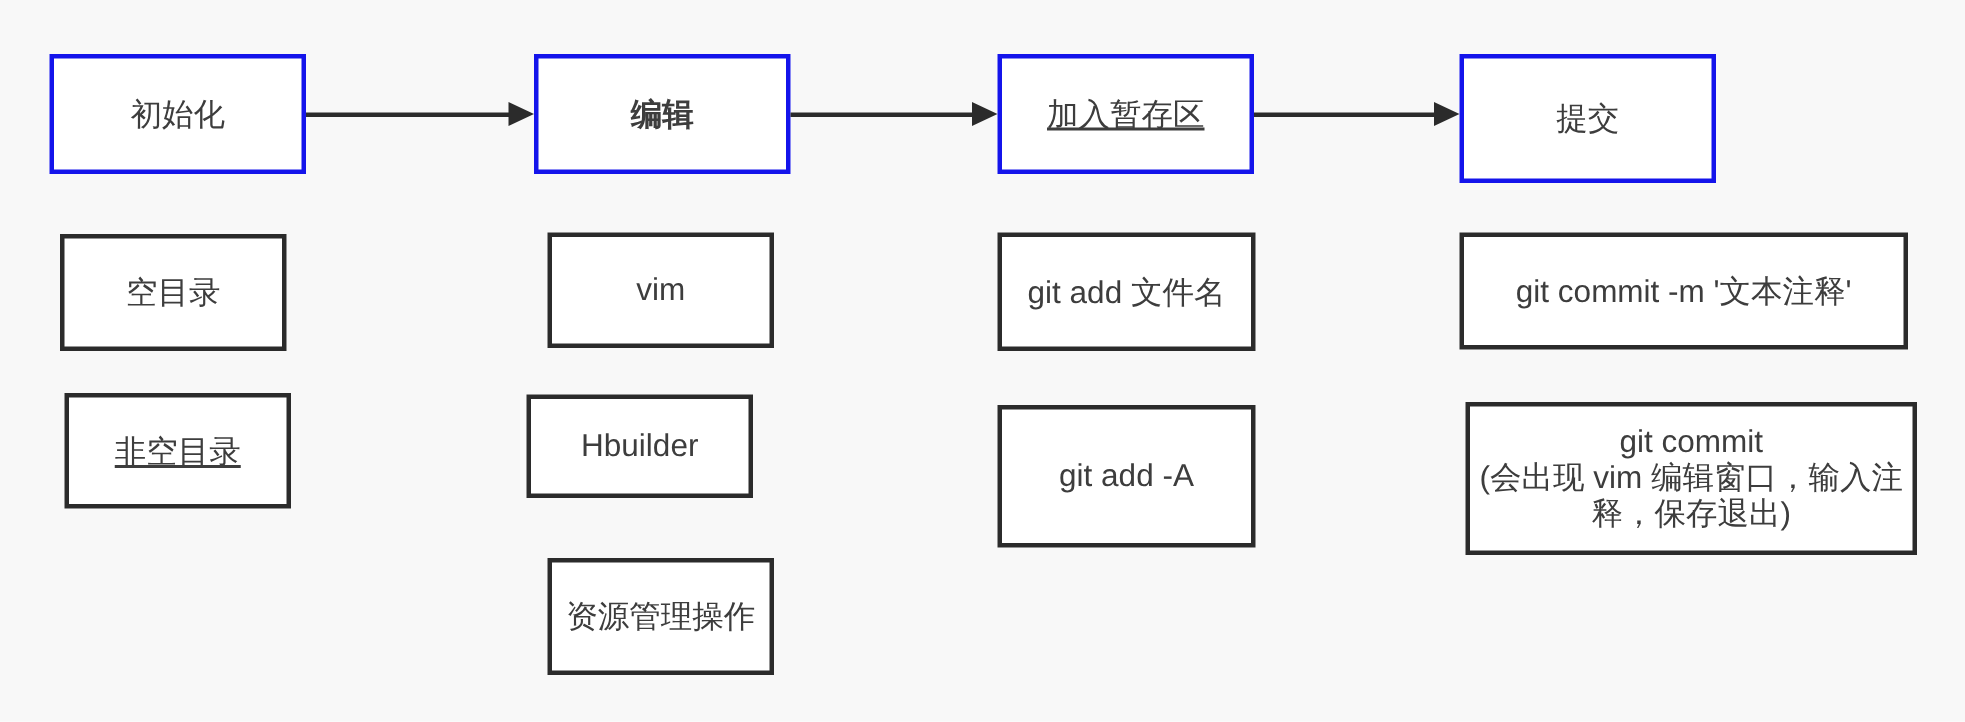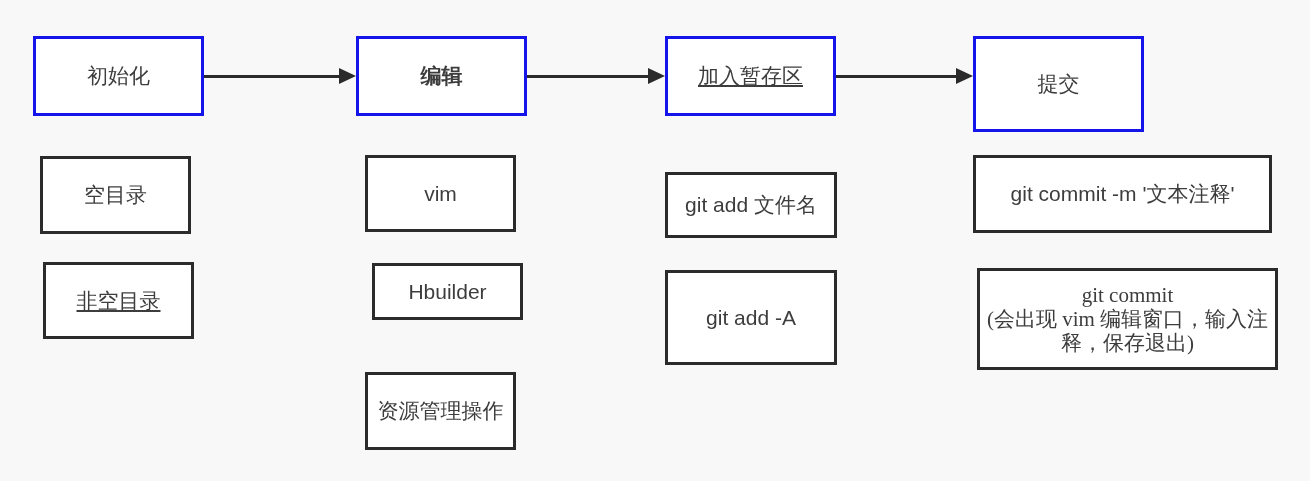--- a/index.html
+++ b/index.html
@@ -55,41 +55,40 @@
     border-bottom: 8px solid transparent;
     border-left: 17px solid #2b2b2b;
   }
   .note-box {
     flex-direction: column;
     line-height: 24px;
     padding: 0 6px;
   }
   .note-box .note-line {
     display: block;
-    font-family: Liberation Serif, serif;
   }
 </style>
 </head>
 <body>
 
 <div class="canvas">
 
   <div class="box stage" style="left:33px; top:36px; width:171px; height:80px;">
     <span>初始化</span>
   </div>
 
   <div class="box stage" style="left:356px; top:36px; width:171px; height:80px;font-weight:bold;">
     <span>编辑</span>
   </div>
 
   <div class="box stage" style="left:665px; top:36px; width:171px; height:80px;text-decoration:underline;">
     <span>加入暂存区</span>
   </div>
 
-  <div class="box stage" style="left:973px; top:36px; width:171px; height:96px;">
+  <div class="box stage" style="left:973px; top:36px; width:171px; height:86px;">
     <span>提交</span>
   </div>
 
   <div class="arrow" style="left:204px; top:76px; width:152px;">
     <span class="shaft"></span>
     <span class="head"></span>
   </div>
 
   <div class="arrow" style="left:527px; top:76px; width:138px;">
     <span class="shaft"></span>
@@ -106,29 +105,29 @@
   </div>
 
   <div class="box detail" style="left:43px; top:262px; width:151px; height:77px;text-decoration:underline;">
     <span>非空目录</span>
   </div>
 
   <div class="box detail" style="left:365px; top:155px; width:151px; height:77px;">
     <span>vim</span>
   </div>
 
-  <div class="box detail" style="left:372px; top:263px; width:151px; height:57px;">
+  <div class="box detail" style="left:351px; top:263px; width:151px; height:69px;">
     <span>Hbuilder</span>
   </div>
 
   <div class="box detail" style="left:365px; top:372px; width:151px; height:78px;">
     <span>资源管理操作</span>
   </div>
 
-  <div class="box detail" style="left:665px; top:172px; width:172px; height:66px;">
+  <div class="box detail" style="left:665px; top:155px; width:172px; height:79px;">
     <span>git add 文件名</span>
   </div>
 
   <div class="box detail" style="left:665px; top:270px; width:172px; height:95px;">
     <span>git add -A</span>
   </div>
 
   <div class="box detail" style="left:973px; top:155px; width:299px; height:78px;">
     <span>git commit -m '文本注释'</span>
   </div>

